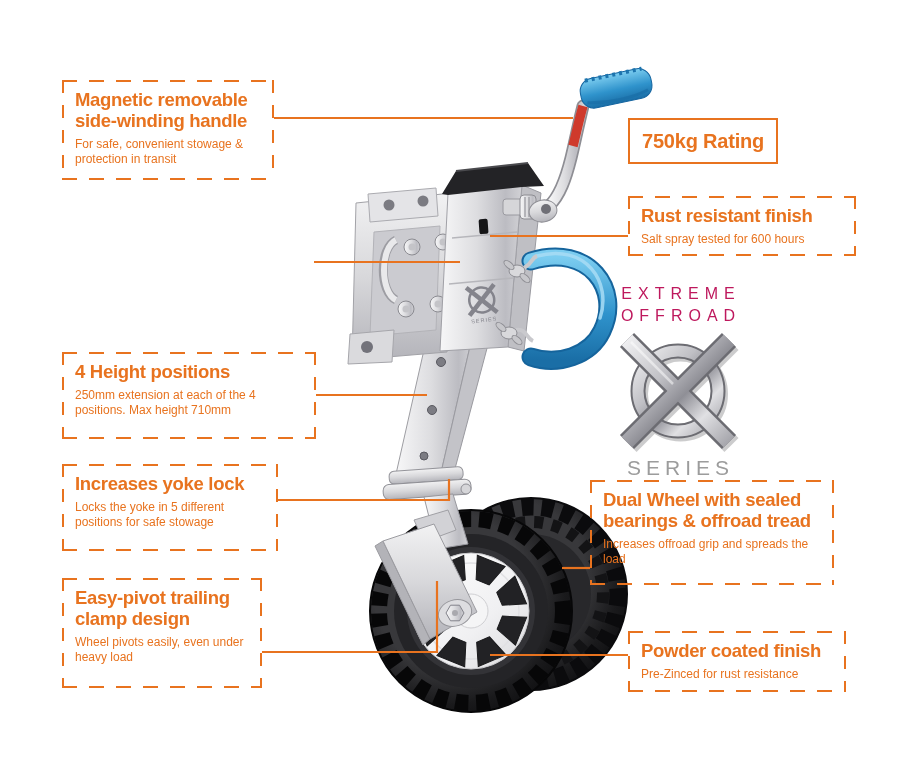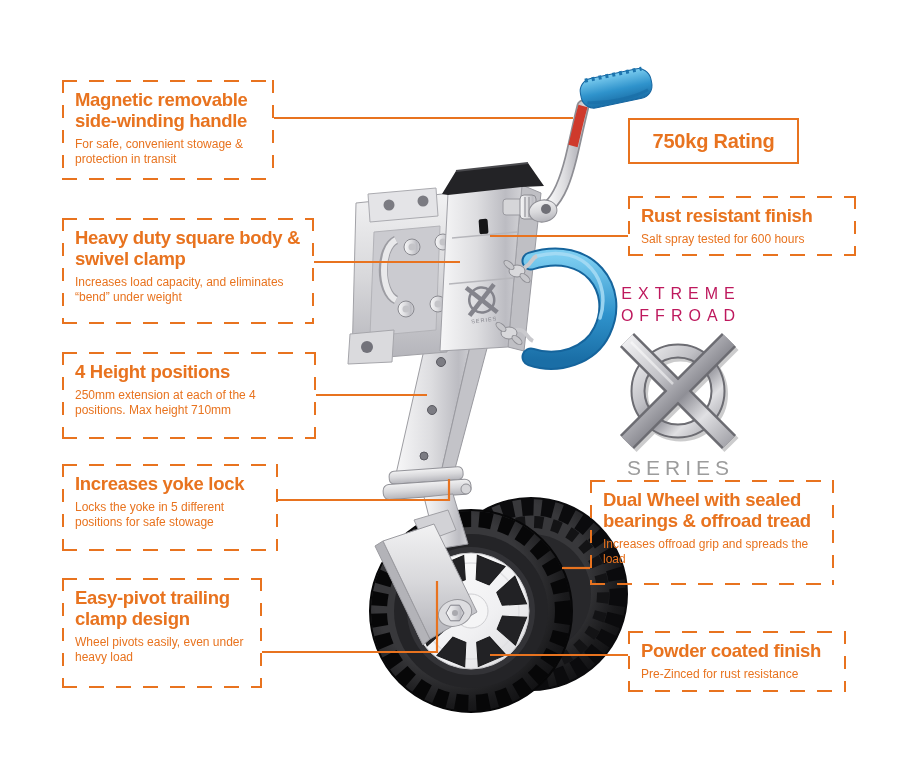--- a/index.html
+++ b/index.html
@@ -23,21 +23,21 @@
   }
   .c-title{
     margin:0 0 5px 0;font-size:18.5px;font-weight:bold;line-height:1.13;
     letter-spacing:-0.3px;color:#e8731f;
   }
   .c-body{
     margin:0;font-size:12px;line-height:1.27;color:#e8731f;font-weight:normal;
   }
   
   .rating-box{
-    position:absolute;left:628px;top:118px;width:171px;height:46px;
+    position:absolute;left:628px;top:118px;width:150px;height:46px;
     box-sizing:border-box;border:2.5px solid #e8731f;
     display:flex;align-items:center;justify-content:center;
     color:#e8731f;font-size:20px;font-weight:bold;letter-spacing:-0.2px;
   }
   
   .logo{position:absolute;left:596px;top:283px;width:164px;text-align:center;}
   .logo-word{
     font-size:16px;letter-spacing:6px;padding-left:6px;color:#be185d;
     line-height:22px;font-weight:normal;
   }
@@ -216,24 +216,20 @@
       <path d="M490,236 H628"></path>
       <path d="M562,568 H590"></path>
       <path d="M490,655 H628"></path>
     </g>
   </svg>
 
   <div class="callout" style="left:62px;top:80px;width:212px;min-height:100px">
     <h3 class="c-title">Magnetic removable side-winding handle</h3>
     <p class="c-body">For safe, convenient stowage &amp; protection in transit</p>
   </div>
-  <div class="callout" style="left:62px;top:218px;width:252px;min-height:106px">
-    <h3 class="c-title">Heavy duty square body &amp; swivel clamp</h3>
-    <p class="c-body">Increases load capacity, and eliminates “bend” under weight</p>
-  </div>
   <div class="callout" style="left:62px;top:352px;width:254px;min-height:87px">
     <h3 class="c-title">4 Height positions</h3>
     <p class="c-body">250mm extension at each of the 4 positions. Max height 710mm</p>
   </div>
   <div class="callout" style="left:62px;top:464px;width:216px;min-height:87px">
     <h3 class="c-title">Increases yoke lock</h3>
     <p class="c-body">Locks the yoke in 5 different positions for safe stowage</p>
   </div>
   <div class="callout" style="left:62px;top:578px;width:200px;min-height:110px">
     <h3 class="c-title">Easy-pivot trailing clamp design</h3>

